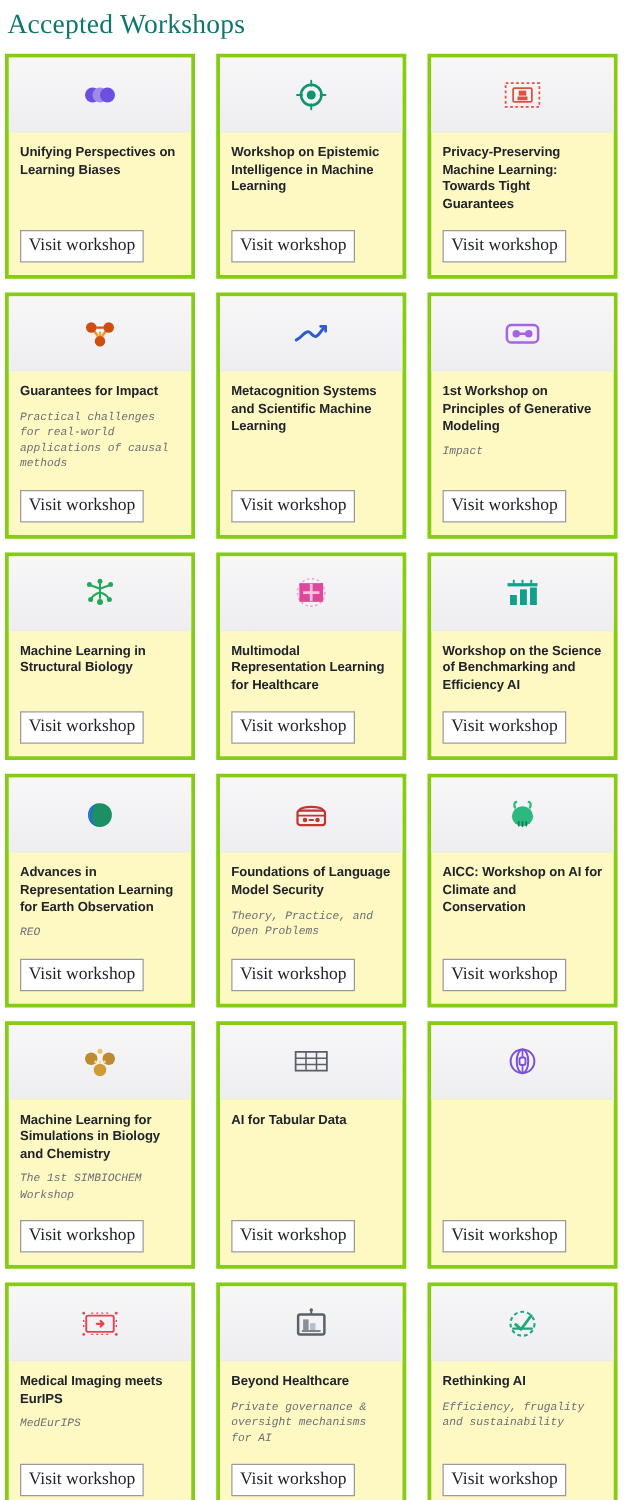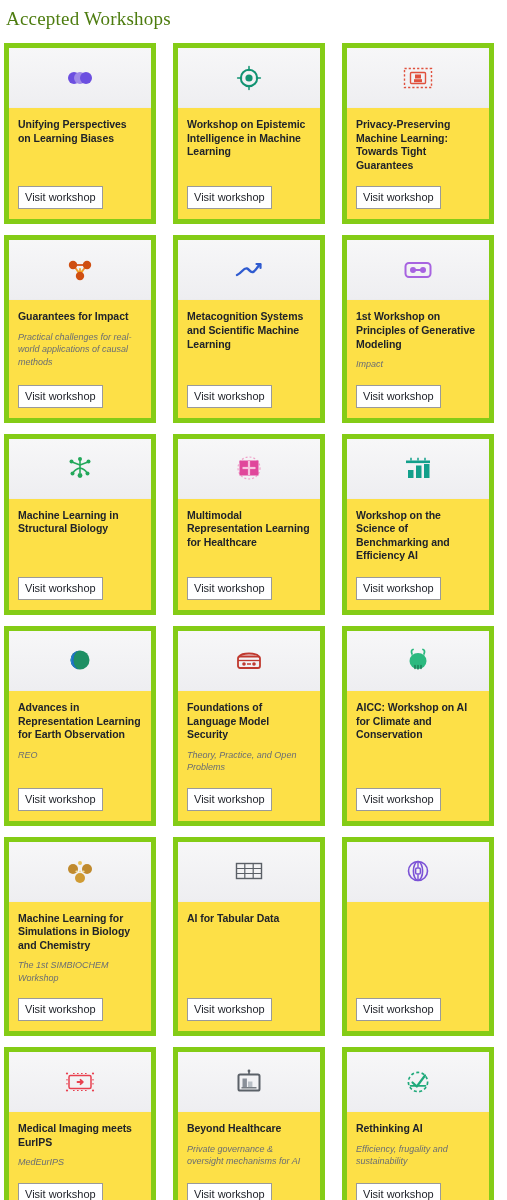--- a/index.html
+++ b/index.html
@@ -11,40 +11,40 @@
     width: 507px;
     min-height: 1200px;
     font-family: "Liberation Sans", sans-serif;
     color: #20232a;
     overflow-x: hidden;
   }
   .page { width: 507px; padding: 0; }
 
   .page-title {
     font-family: "Liberation Serif", serif;
-    font-size: 19px;
+    font-size: 22px;
     font-weight: 400;
-    color: #4d7c0f;
+    color: #0f766e;
     letter-spacing: .2px;
     margin: 0;
     padding: 6px 0 0 6px;
     line-height: 26px;
   }
 
   .grid {
     display: grid;
     grid-template-columns: 152px 152px 152px;
     column-gap: 17px;
     row-gap: 11px;
     padding: 11px 6px 6px 4px;
   }
 
   .card {
-    background: #fde047;
-    border: 5px solid #84cc16;
+    background: #fef9c3;
+    border: 3px solid #84cc16;
     display: flex;
     flex-direction: column;
     overflow: hidden;
   }
   .card-media {
     height: 60px;
     min-height: 60px;
     background: linear-gradient(180deg,#f7f7f8 0%, #eeeef1 100%);
     display: flex;
     align-items: center;
@@ -67,36 +67,37 @@
     margin: 0 0 0 0;
     letter-spacing: -0.05px;
   }
   .card-sub {
     font-size: 9px;
     font-style: italic;
     font-weight: 400;
     line-height: 12.4px;
     color: #6a6d73;
     margin: 7px 0 0 0;
+    font-family: Liberation Mono, monospace;
   }
   .spacer { flex: 1 1 auto; min-height: 14px; }
 
   .visit-btn {
     display: inline-block;
     align-self: flex-start;
-    font-size: 11px;
+    font-size: 14px;
     line-height: 1;
     color: #20232a;
     background: #ffffff;
     border: 1px solid #9a9a9a;
     padding: 5px 6px 5px 6px;
     text-decoration: none;
     white-space: nowrap;
     cursor: pointer;
-    font-family: Liberation Sans, sans-serif;
+    font-family: Liberation Serif, serif;
   }
 </style>
 </head>
 <body>
 
 <div class="page">
 
   <h1 class="page-title">Accepted Workshops</h1>
 
   <div class="grid" id="grid">

